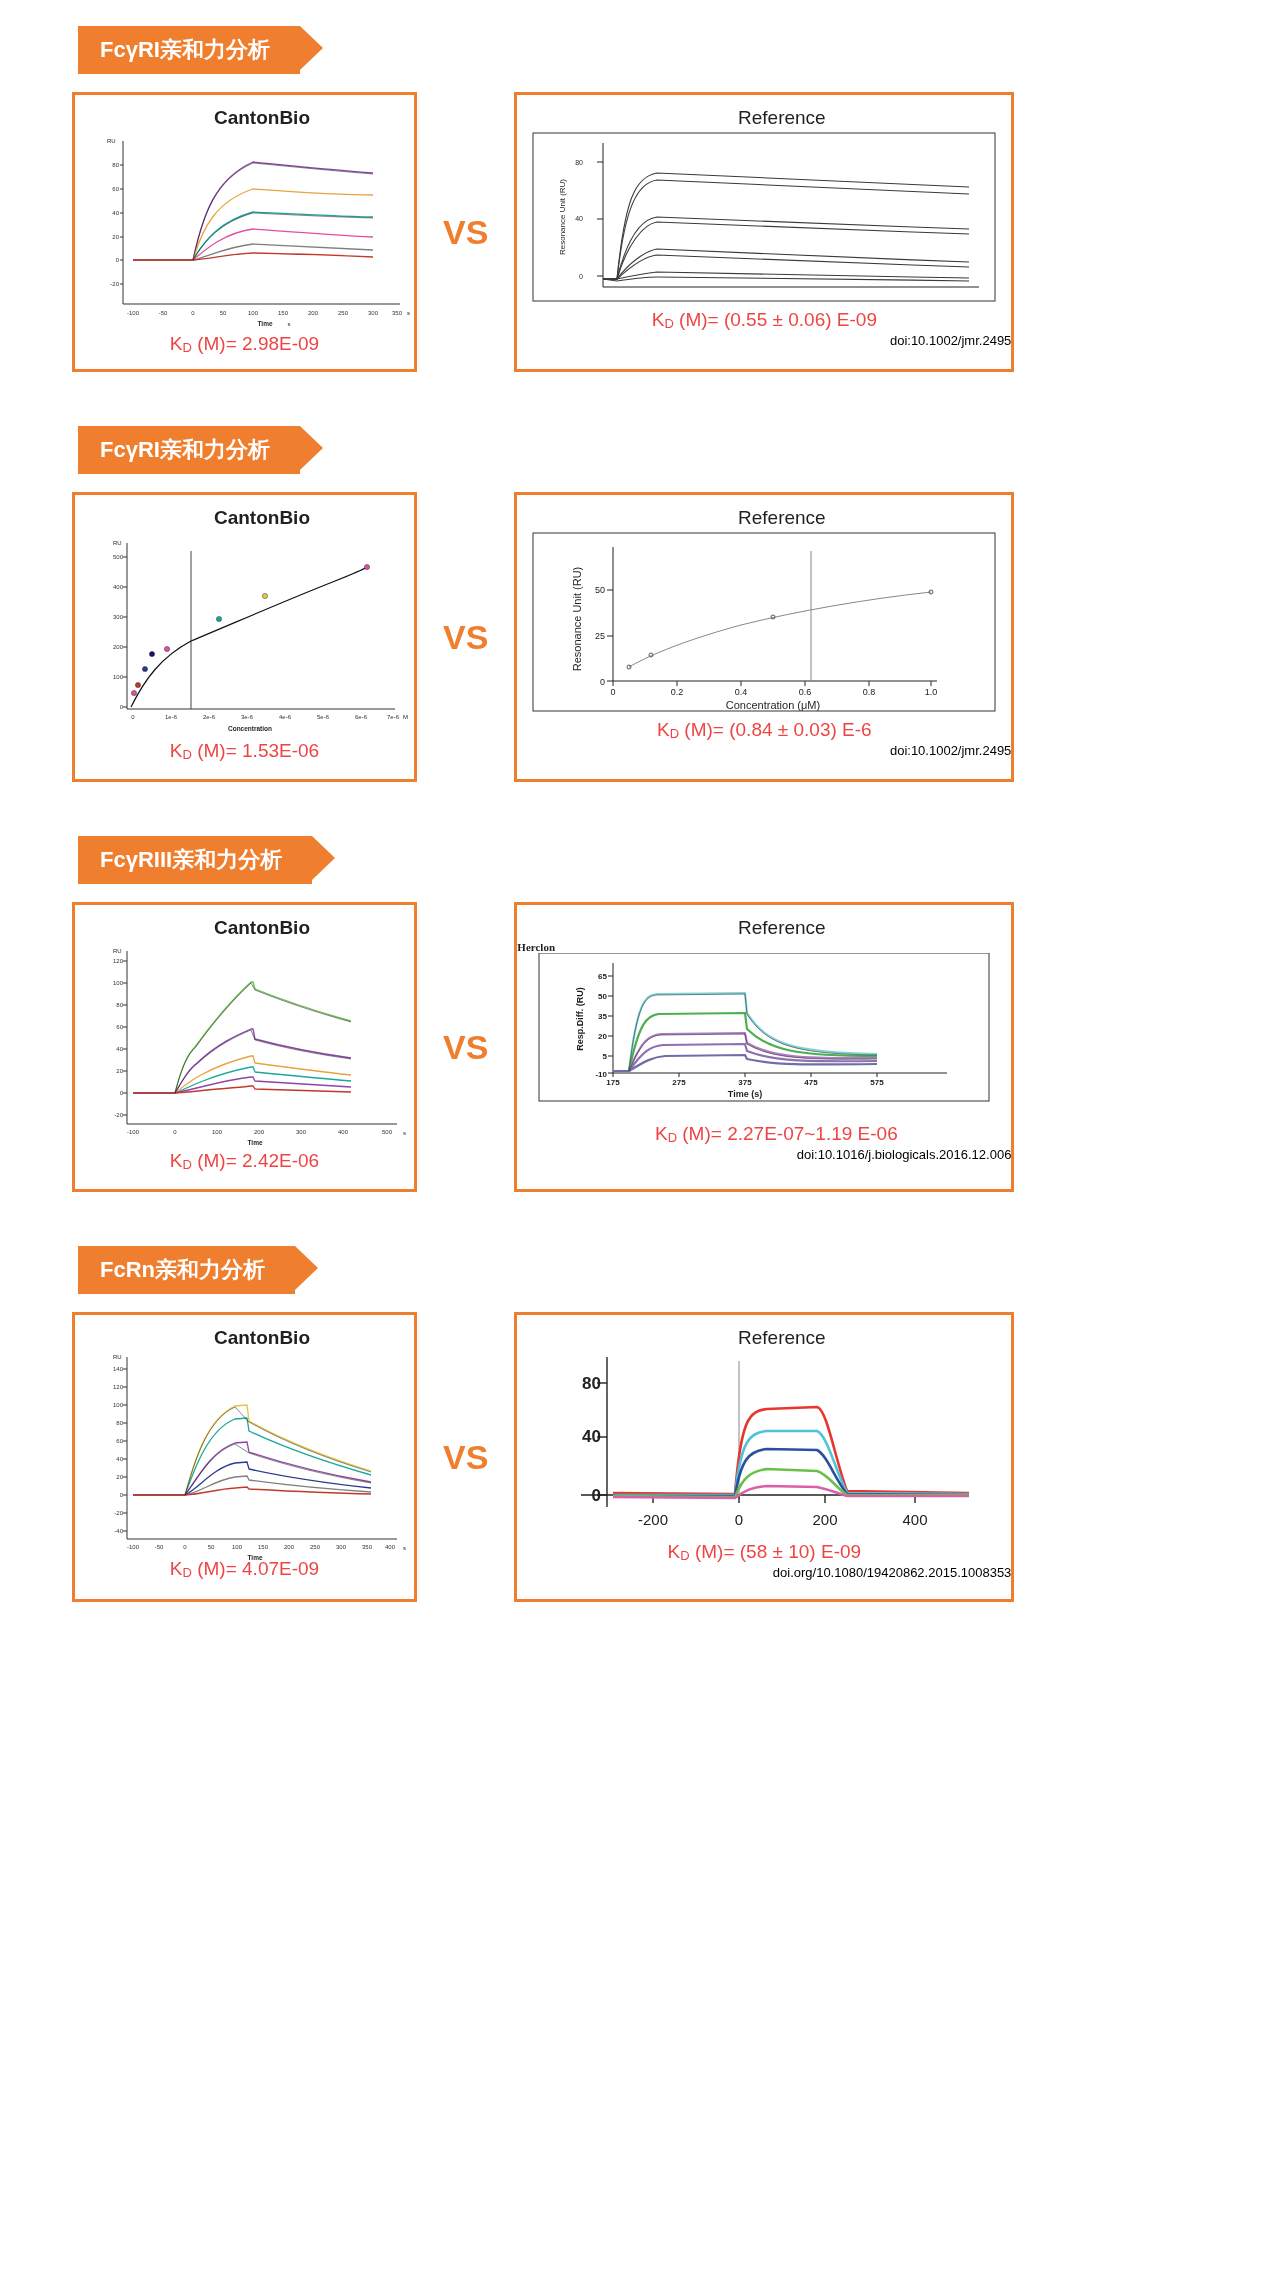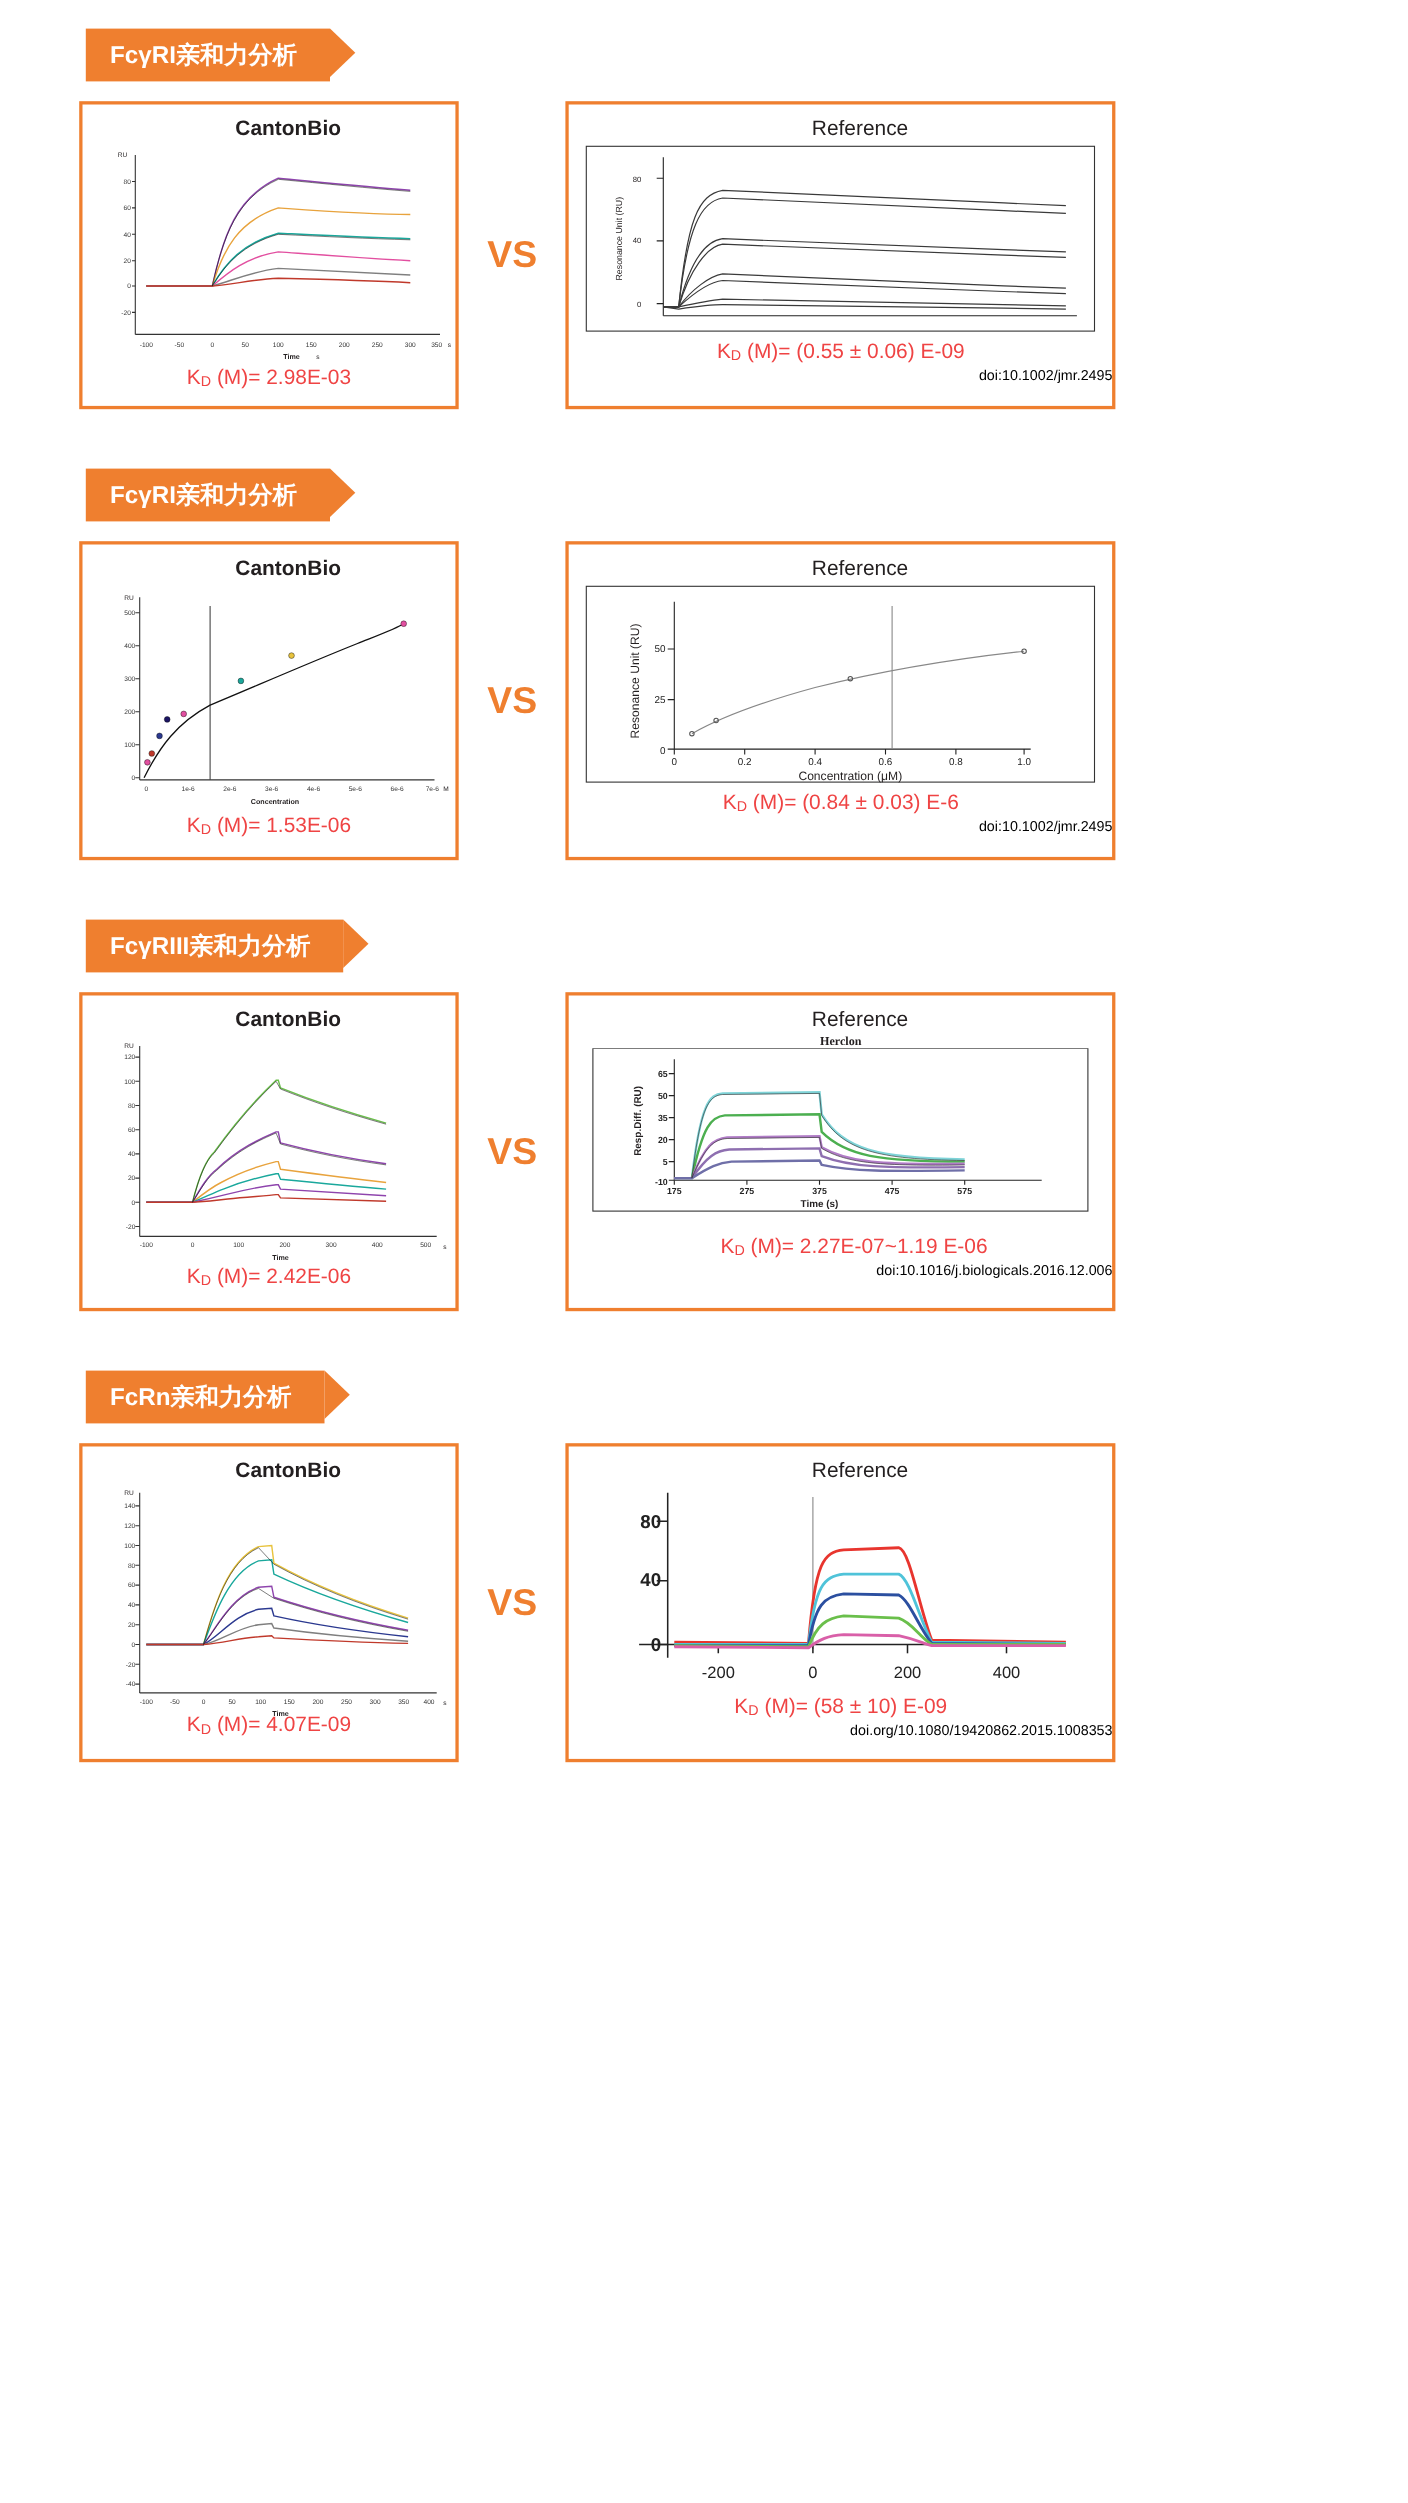--- a/index.html
+++ b/index.html
@@ -115,21 +115,21 @@
               <path d="M58,131 L118,131 C132,119 150,104 178,100 C220,103 260,106 298,108" stroke="#e24fa0"></path>
               <path d="M58,131 L118,131 C134,127 152,118 178,115 C220,117 260,119 298,121" stroke="#7f7f7f"></path>
               <path d="M58,131 L118,131 C136,130 154,125 178,124 C220,125 260,126 298,128" stroke="#c0392b"></path>
 
               <path d="M118,131 C128,86 140,51 178,34 C220,38 260,42 298,45" stroke="#111" stroke-width="0.5"></path>
               <path d="M118,131 C130,111 146,93 178,84 C220,86 260,88 298,89" stroke="#111" stroke-width="0.5"></path>
             </g>
           </svg>
         </div>
         <div class="kd" style="margin-top:-6px;">
-          <span>K</span><span class="sub">D</span><span> (M)= 2.98E-03</span>
+          <span>K</span><span class="sub">D</span><span> (M)= 2.98E-09</span>
         </div>
       </div>
 
       <div class="vs">VS</div>
 
       <div class="panel" style="width:500px;height:280px;">
         <div class="ptitle">Reference</div>
         <div class="plotwrap">
           <svg width="494" height="178" viewBox="0 0 494 178">
             <rect x="16" y="4" width="462" height="168" fill="none" stroke="#333" stroke-width="1"></rect>
@@ -333,21 +333,21 @@
         </div>
         <div class="kd" style="margin-top:-4px;">
           <span>K</span><span class="sub">D</span><span> (M)= 2.42E-06</span>
         </div>
       </div>
 
       <div class="vs">VS</div>
 
       <div class="panel" style="width:500px;height:290px;">
         <div class="ptitle">Reference</div>
-        <div style="text-align:center;font-size:11px;font-weight:bold;font-family:'Liberation Serif',serif;margin-top:2px;">Herclon</div>
+        <div style="font-size:11px;font-weight:bold;font-family:'Liberation Serif',serif;margin-top:2px;">Herclon</div>
         <div class="plotwrap">
           <svg width="494" height="170" viewBox="0 0 494 170">
             <rect x="22" y="0" width="450" height="148" fill="none" stroke="#333"></rect>
             <line x1="96" y1="10" x2="96" y2="120" stroke="#222"></line>
             <line x1="96" y1="120" x2="430" y2="120" stroke="#222"></line>
             <g font-size="8" fill="#222" text-anchor="end" font-weight="bold">
               <text x="90" y="26">65</text>
                 <text x="90" y="46">50</text>
                 <text x="90" y="66">35</text>
               <text x="90" y="86">20</text>

